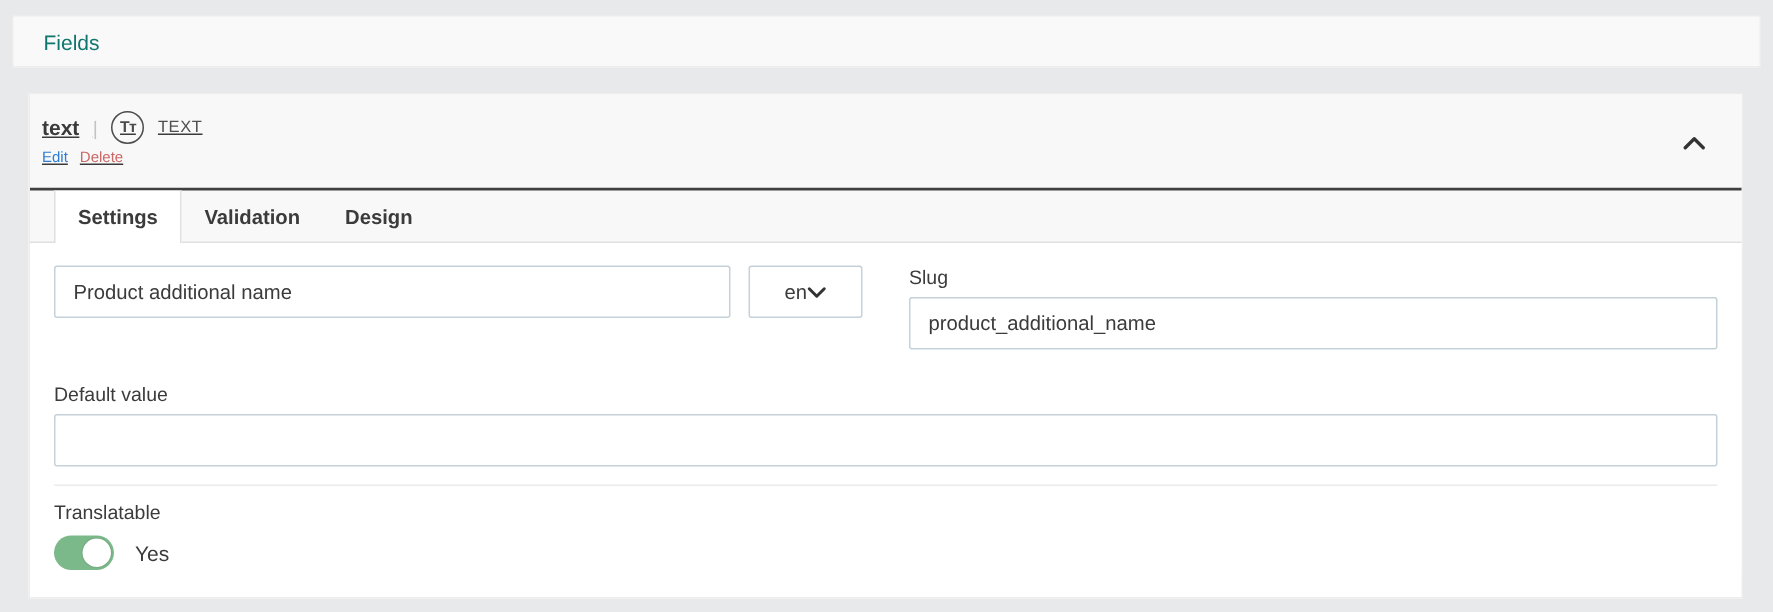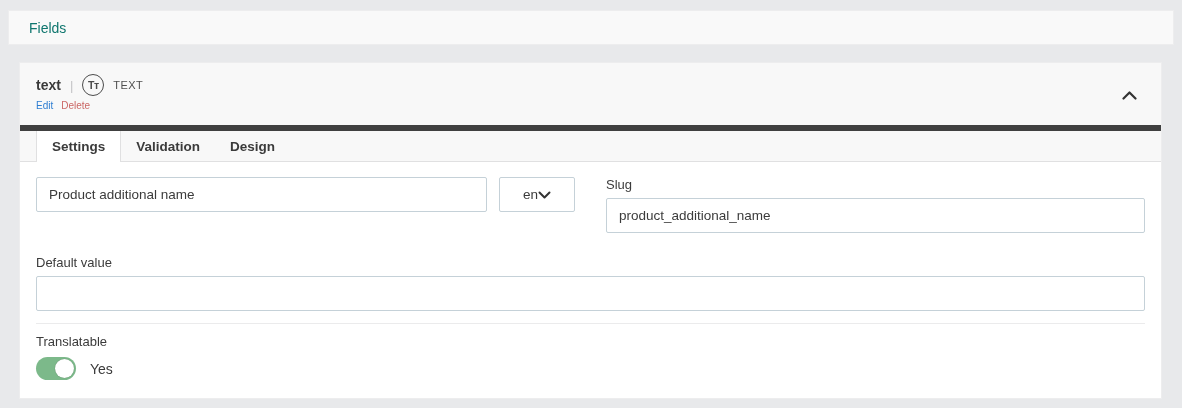--- a/index.html
+++ b/index.html
@@ -29,21 +29,22 @@
     position: absolute; left: 19px; top: 62px;
     width: 1143px; height: 337px;
     background: #ffffff;
     border: 1px solid #ededee;
   }
 
   .card-header {
     position: relative;
     background: #f8f8f8;
     height: 62px;
-    padding: 11px 16px 0 16px;
+    padding: 11px 16px 0 8px;
+    text-decoration: underline;
   }
   .title-row { display: flex; align-items: center; gap: 9px; height: 22px; }
   .field-name { font-size: 14px; font-weight: bold; color: #3a3a3a; }
   .sep { color: #c3c3c6; font-size: 13px; }
   .type-icon {
     width: 22px; height: 22px;
     border: 1.5px solid #4c4c4c; border-radius: 50%;
     display: inline-flex; align-items: center; justify-content: center;
     font-size: 10.5px; font-weight: bold; color: #4c4c4c;
     letter-spacing: -0.5px;
@@ -59,21 +60,21 @@
     background: transparent; border: none; padding: 0;
     display: flex; align-items: center; justify-content: center;
     cursor: pointer;
   }
 
   
   .tabbar {
     display: flex; align-items: stretch;
     height: 37px;
     background: #f8f8f8;
-    border-top: 6px solid #404040;
+    border-top: 2px solid #404040;
     border-bottom: 1px solid #e0e0e1;
     padding-left: 16px;
   }
   .tab {
     display: flex; align-items: center;
     padding: 0 15px;
     font-size: 13.5px; font-weight: bold; color: #3b3b3b;
     cursor: pointer;
   }
   .tab.active {

